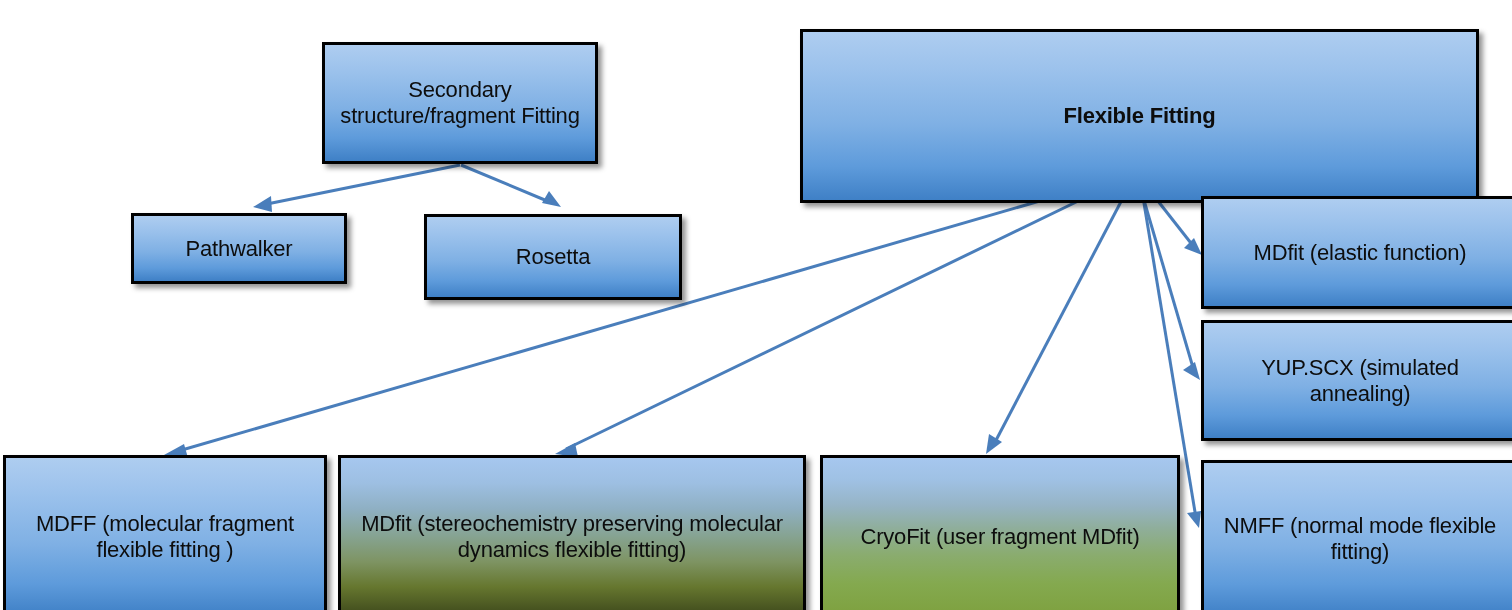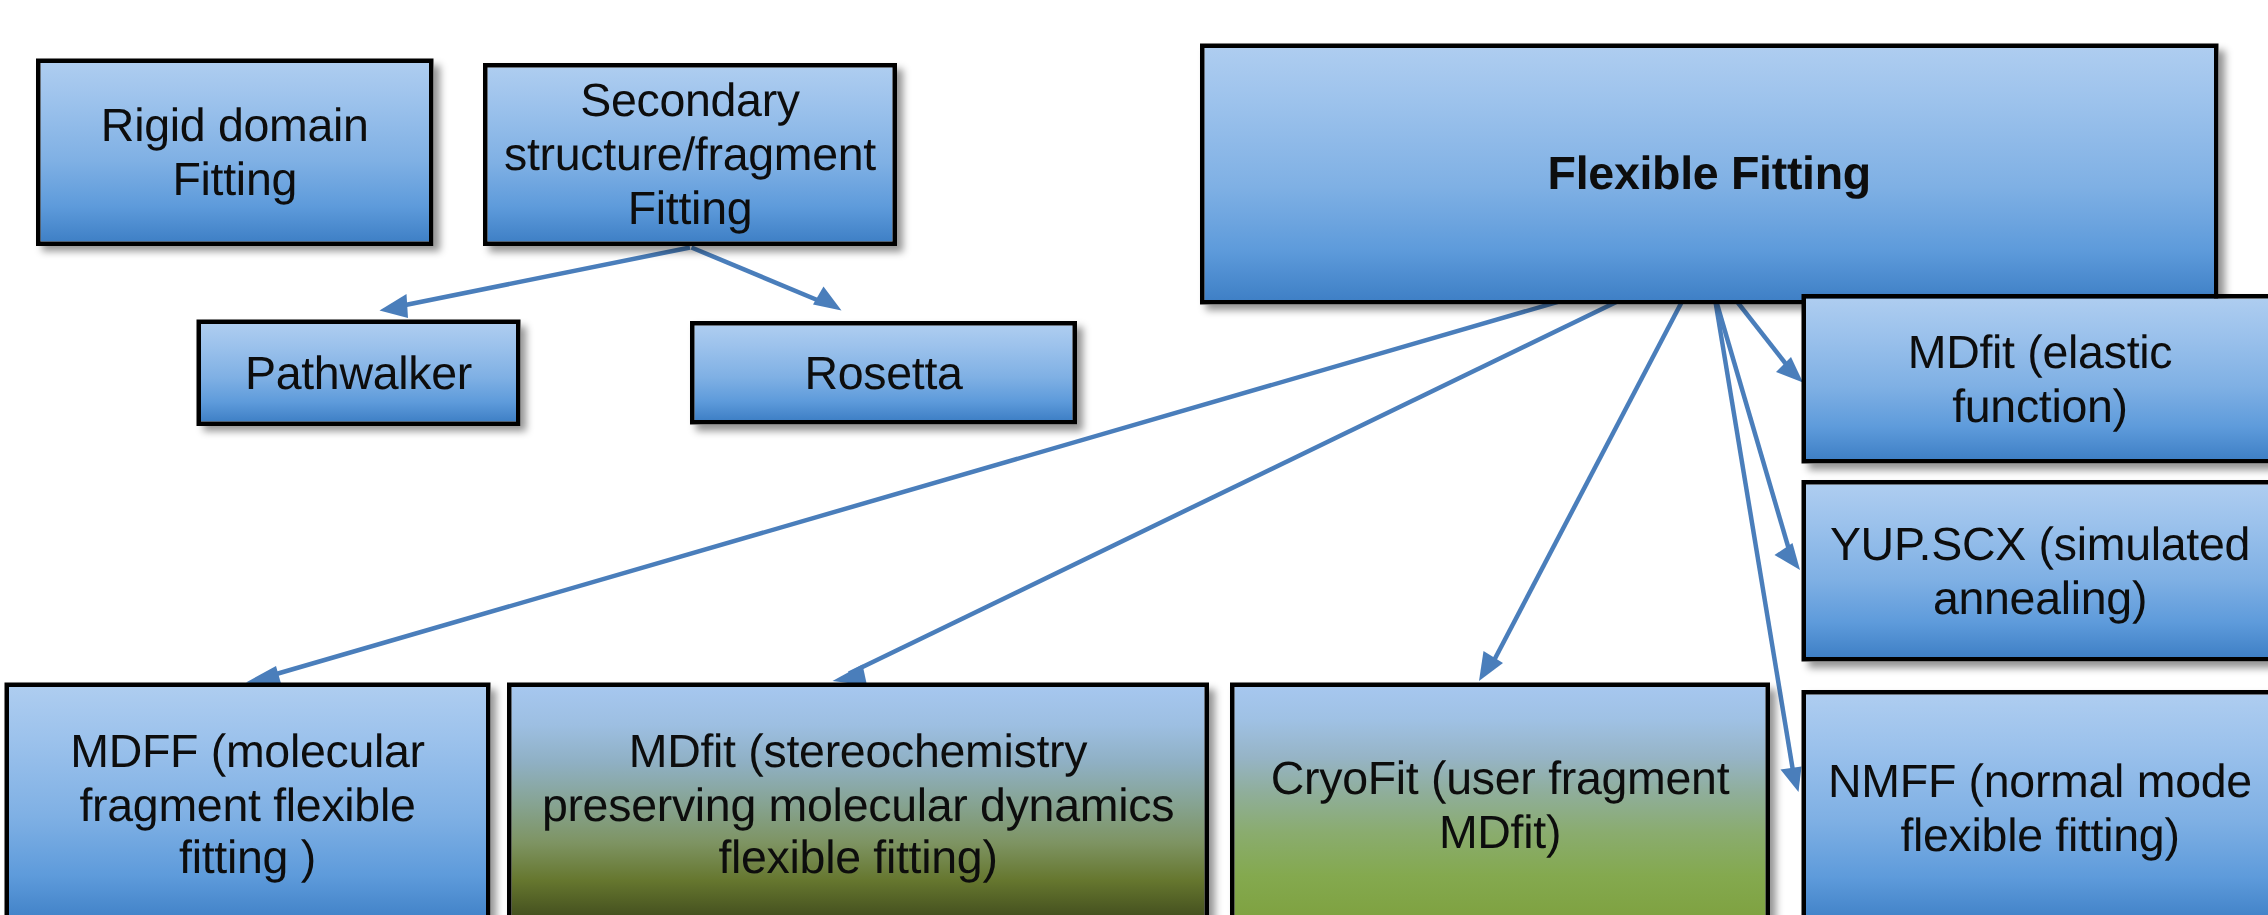--- a/index.html
+++ b/index.html
@@ -24,21 +24,21 @@
   .node {
     position: absolute;
     box-sizing: border-box;
     border: 3px solid #000000;
     display: flex;
     align-items: center;
     justify-content: flex-start;
     text-align: center;
     color: #0d0d0d;
     font-family: "Liberation Sans", sans-serif;
-    font-size: 31px;
+    font-size: 22px;
     line-height: 1.16;
     letter-spacing: -0.2px;
     box-shadow: 4px 4px 5px rgba(0,0,0,0.42);
     z-index: 5;
     padding: 2px 8px;
   }
   .node .lbl {
     display: block;
     width: 100%;
   }
@@ -109,37 +109,34 @@
       <line class="arrow-line" x1="1136" y1="173" x2="1194" y2="371"></line>
       <polygon class="arrow-head" points="1200,380 1183,370 1195,362"></polygon>
     </g>
 
     <g>
       <line class="arrow-line" x1="1139" y1="173" x2="1196" y2="518"></line>
       <polygon class="arrow-head" points="1199,528 1187,513 1201,511"></polygon>
     </g>
   </svg>
 
-  <div class="node fill-blue" style="left:24px; top:39px; width:265px; height:125px;">
-    <span class="lbl">Rigid domain Fitting</span>
-  </div>
 
   <div class="node fill-blue" style="left:322px; top:42px; width:276px; height:122px;">
     <span class="lbl">Secondary structure/fragment Fitting</span>
   </div>
 
   <div class="node fill-blue" style="left:800px; top:29px; width:679px; height:174px;font-weight:bold;">
     <span class="lbl">Flexible Fitting</span>
   </div>
 
   <div class="node fill-blue" style="left:131px; top:213px; width:216px; height:71px;">
     <span class="lbl">Pathwalker</span>
   </div>
 
-  <div class="node fill-blue" style="left:424px; top:214px; width:258px; height:69px;margin-left:36px;">
+  <div class="node fill-blue" style="left:424px; top:214px; width:258px; height:86px;">
     <span class="lbl">Rosetta</span>
   </div>
 
   <div class="node fill-blue" style="left:1201px; top:196px; width:318px; height:113px;">
     <span class="lbl">MDfit (elastic function)</span>
   </div>
 
   <div class="node fill-blue" style="left:1201px; top:320px; width:318px; height:121px;">
     <span class="lbl">YUP.SCX (simulated annealing)</span>
   </div>

